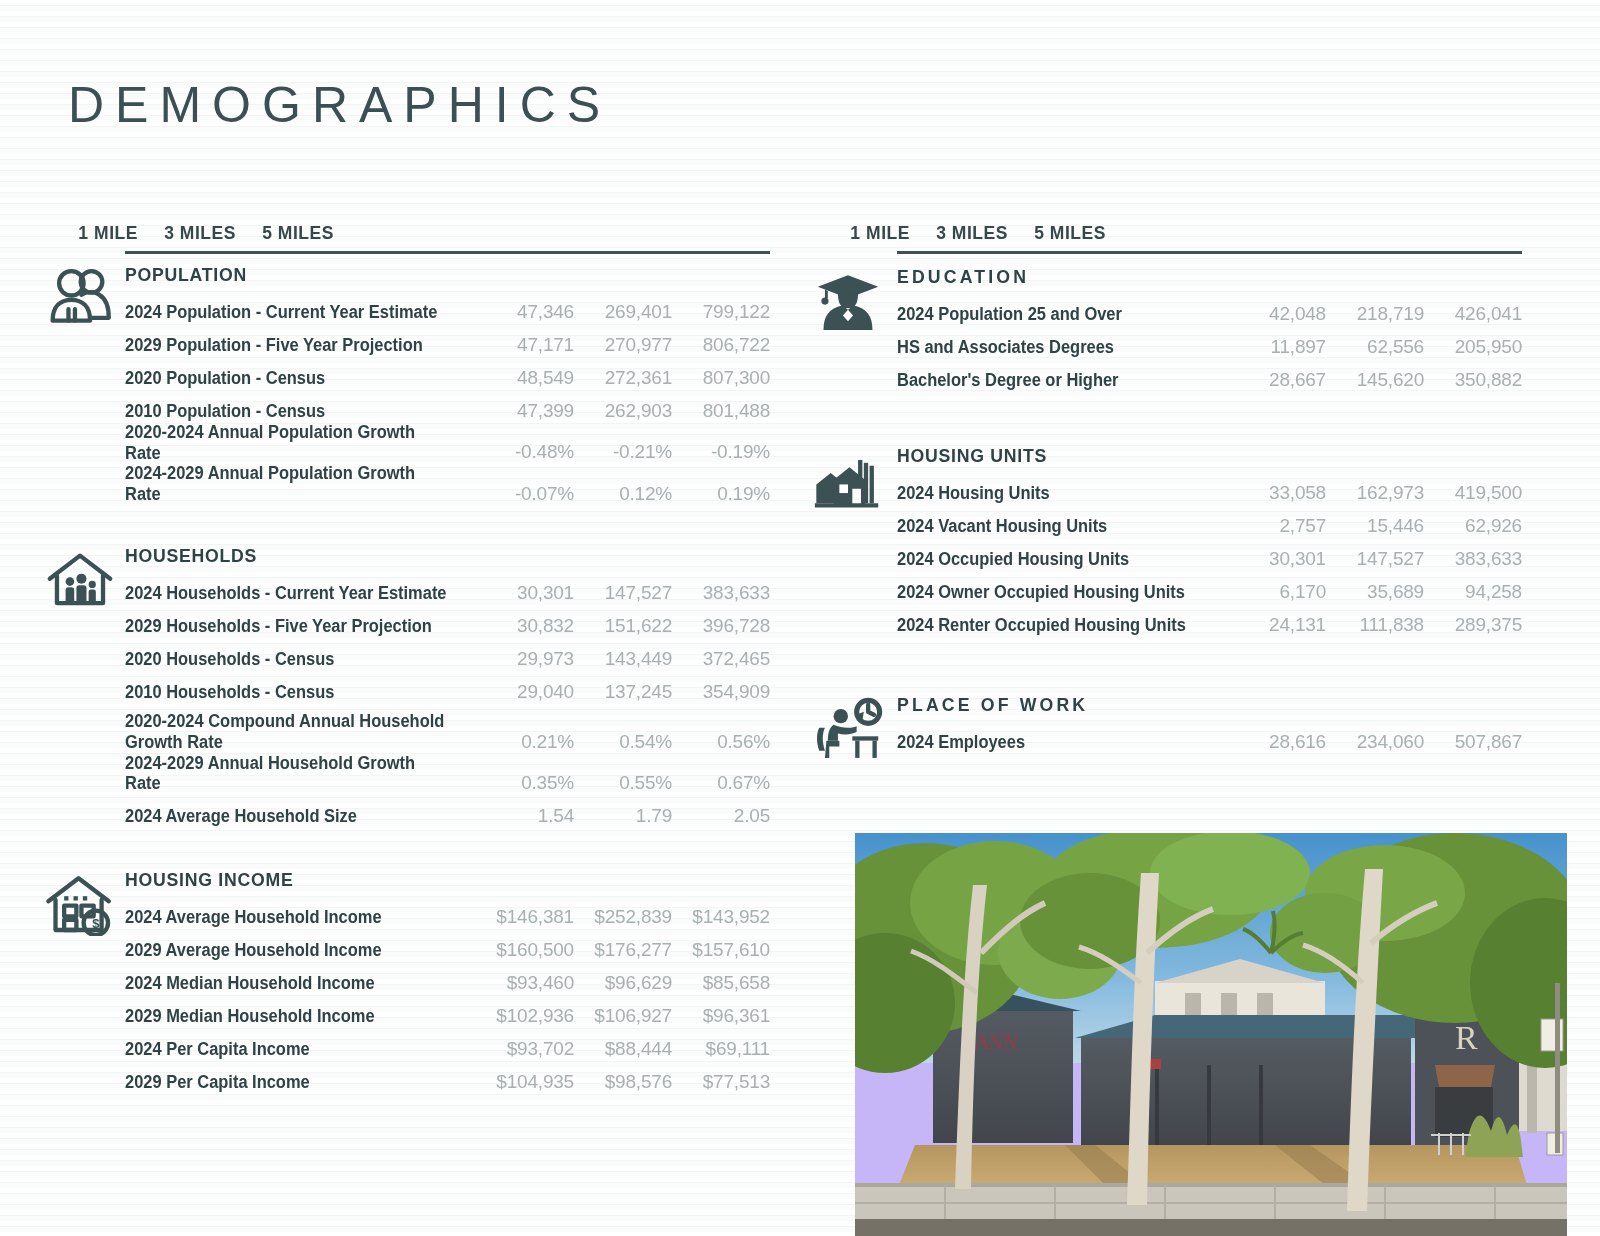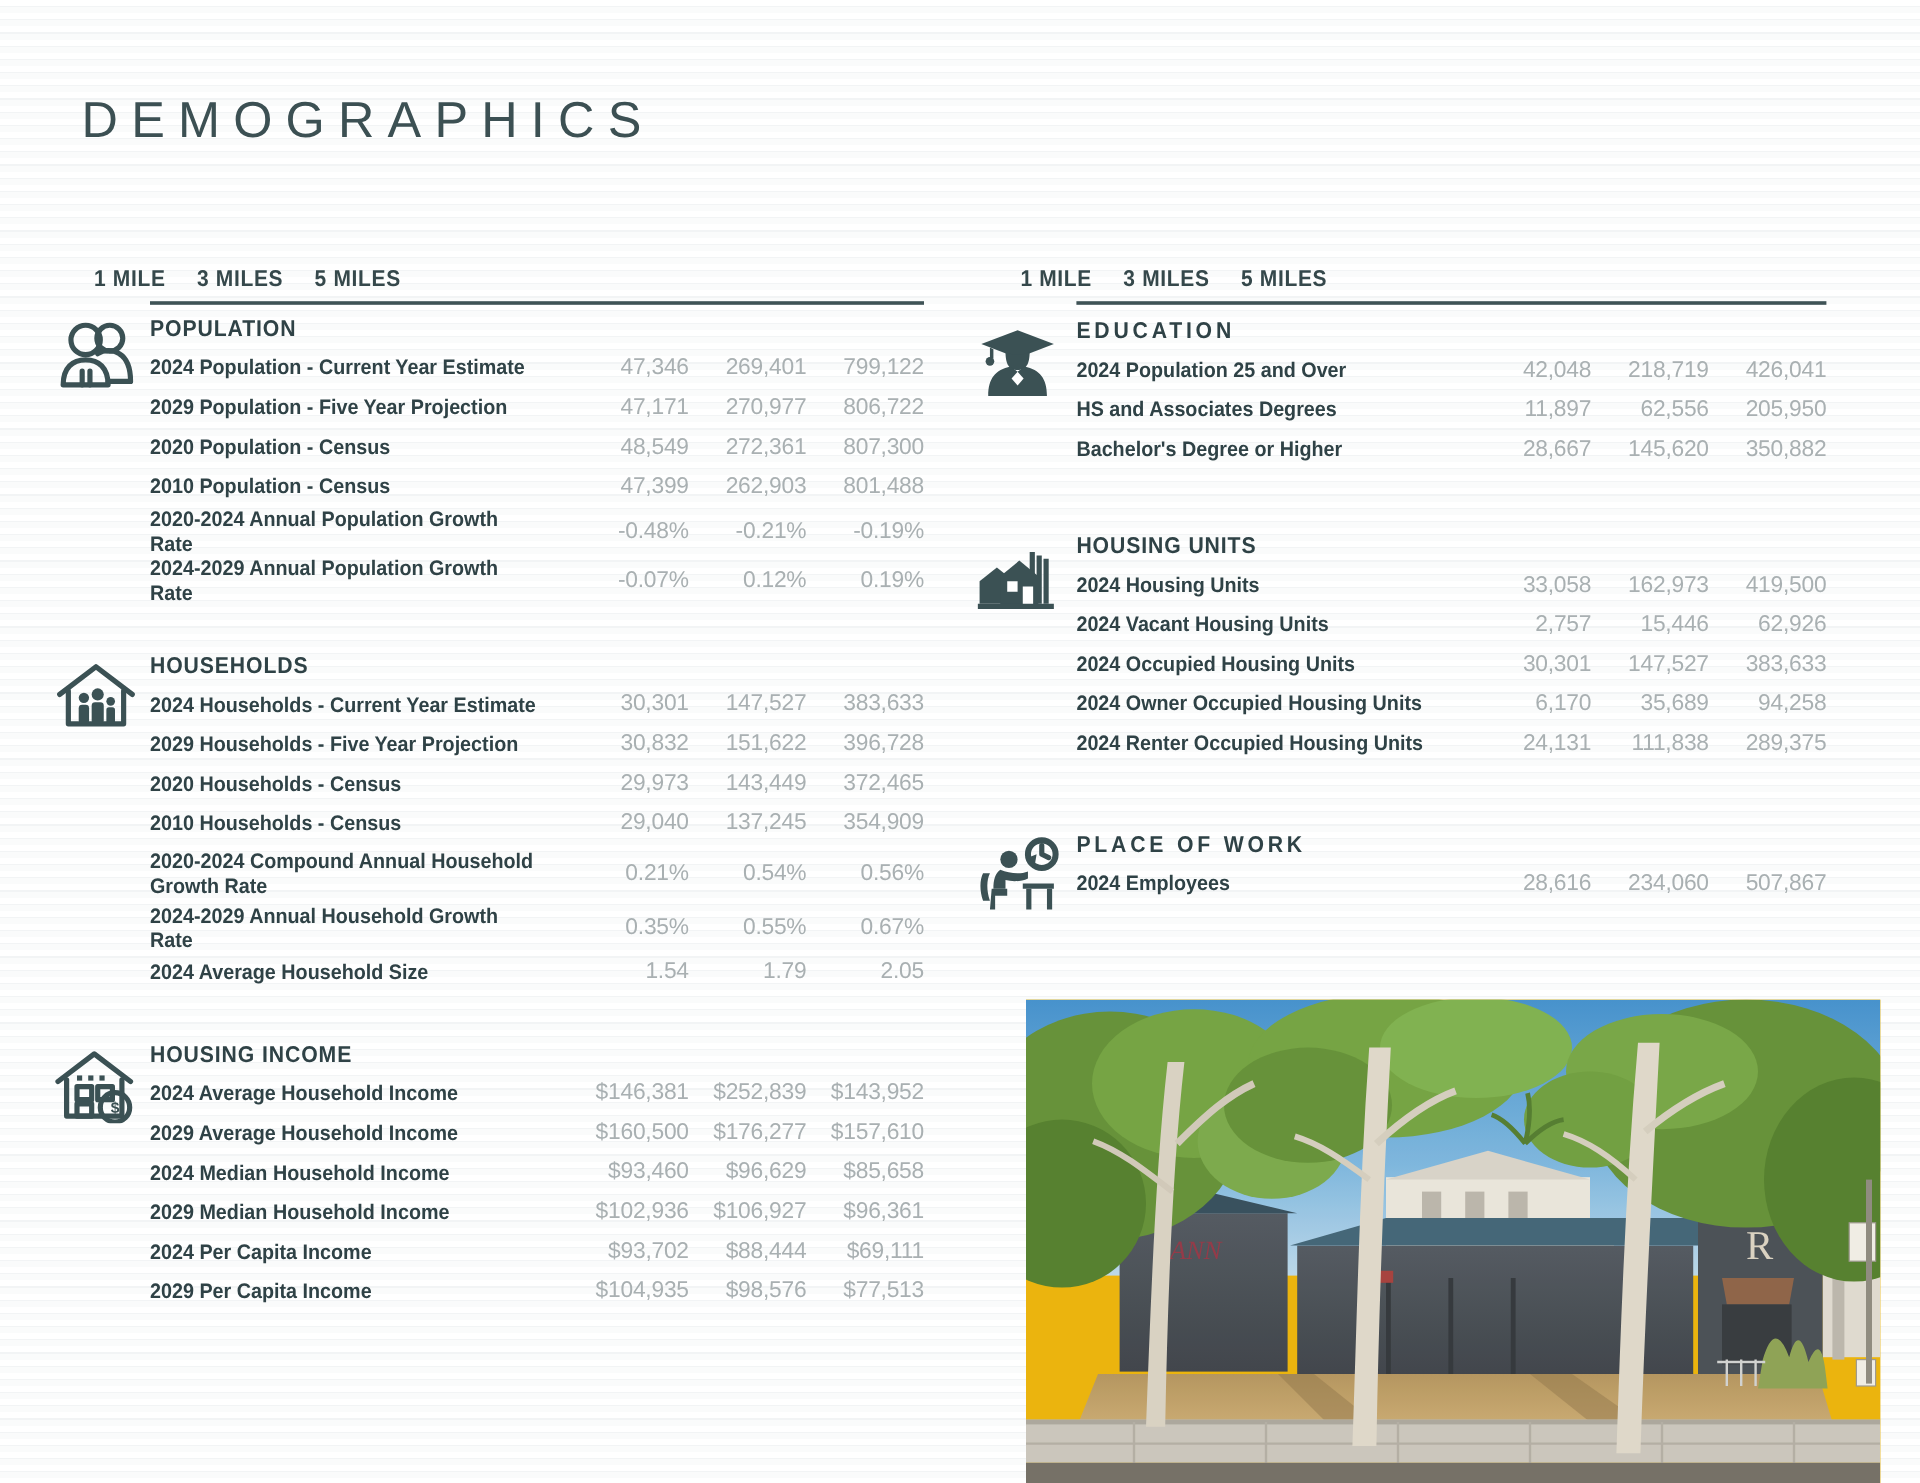--- a/index.html
+++ b/index.html
@@ -26,21 +26,21 @@
     color: #37474a;
   }
 
   .page { position: absolute; inset: 0; }
 
   
   .page-title {
     position: absolute;
     left: 68px;
     top: 76px;
-    font-size: 42px;
+    font-size: 50px;
     font-weight: 400;
     letter-spacing: 11px;
     color: #3c5053;
     font-family: "Liberation Sans", sans-serif;
   }
 
   
   .col {
     position: absolute;
     top: 218px;
@@ -100,21 +100,21 @@
     letter-spacing: 0.8px;
     margin-bottom: 4px;
     transform: scaleX(0.93);
     transform-origin: left center;
   }
   .sec-title.spaced { letter-spacing: 3.4px; }
 
   
   .row {
     display: flex;
-    align-items: center;
+    align-items: flex-end;
     min-height: 33px;
   }
   .row .label {
     flex: 1 1 auto;
     font-size: 17.5px;
     font-weight: bold;
     color: #2f4246;
     line-height: 1.18;
     transform: scaleX(0.94);
     transform-origin: left center;
@@ -136,21 +136,21 @@
   .col-right .row .val { flex-basis: 98px; width: 98px; }
 
   
   .photo {
     position: absolute;
     left: 855px;
     top: 833px;
     width: 712px;
     height: 403px;
     overflow: hidden;
-    background: #eab308;
+    background: #c4b5fd;
   }
   .photo svg { display: block; width: 100%; height: 100%; }
 
   
   .ico { fill: none; stroke: #3b5154; stroke-width: 6; stroke-linejoin: round; stroke-linecap: round; }
   .ico-f { fill: #3b5154; stroke: none; }
 </style>
 </head>
 <body>
 

